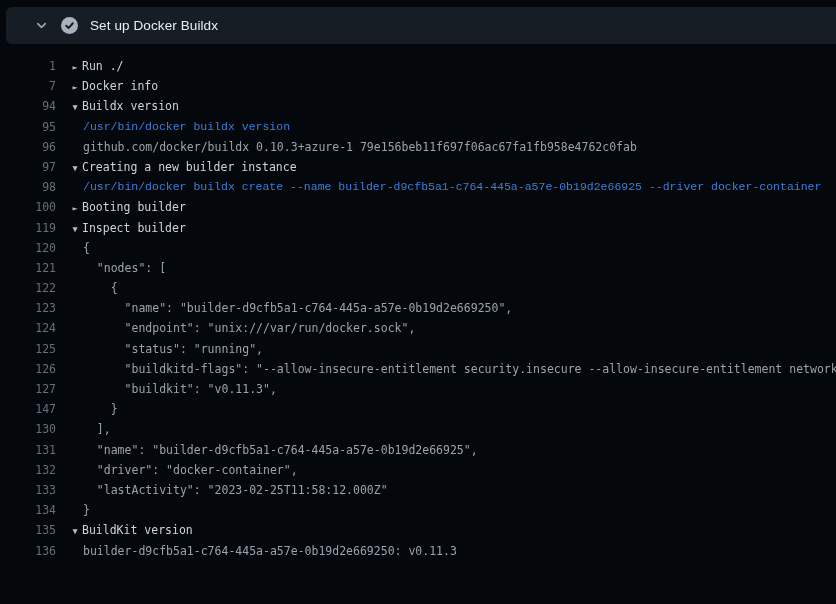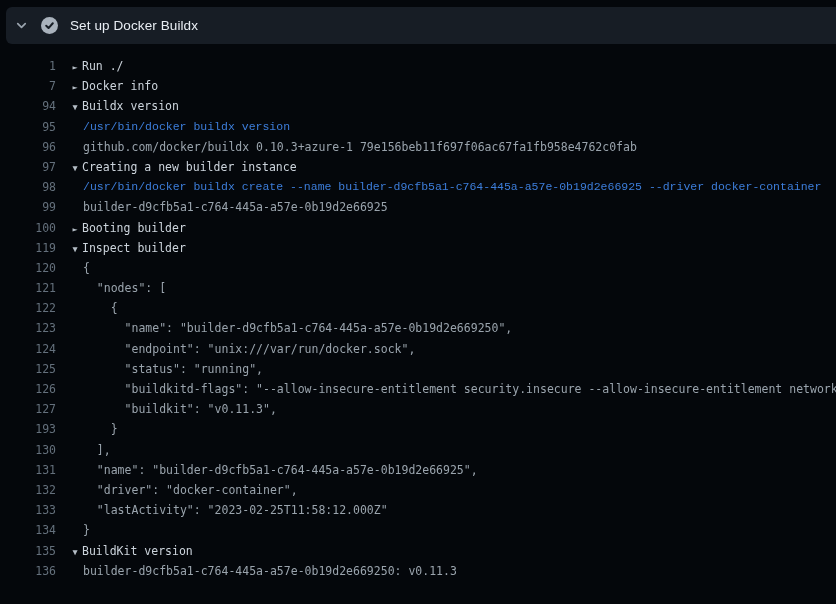--- a/index.html
+++ b/index.html
@@ -22,21 +22,21 @@
     position:relative;
   }
   .step-header{
     position:absolute;
     top:7px;left:6px;right:0;
     height:37px;
     background:var(--header-bg);
     border-radius:6px 0 0 6px;
     display:flex;
     align-items:center;
-    padding-left:8px;
+    padding-left:28px;
     cursor:pointer;
   }
   .step-header .chev{flex:0 0 auto;margin-right:12px;display:flex;align-items:center;}
   .step-header .check{flex:0 0 auto;margin-right:12px;display:flex;align-items:center;}
   .step-title{
     font-family:"Liberation Sans","DejaVu Sans",sans-serif;
     font-size:13.5px;
     font-weight:500;
     color:var(--title-color);
     letter-spacing:.1px;
@@ -96,32 +96,31 @@
 </div>
 
 <div class="log">
     <div class="row group"><span class="num">1</span><span class="content"><span class="tri">►</span><span>Run ./</span></span></div>
     <div class="row group"><span class="num">7</span><span class="content"><span class="tri">►</span><span>Docker info</span></span></div>
     <div class="row group"><span class="num">94</span><span class="content"><span class="tri">▼</span><span>Buildx version</span></span></div>
     <div class="row cmd"><span class="num">95</span><span class="content">/usr/bin/docker buildx version</span></div>
     <div class="row out"><span class="num">96</span><span class="content">github.com/docker/buildx 0.10.3+azure-1 79e156beb11f697f06ac67fa1fb958e4762c0fab</span></div>
     <div class="row group"><span class="num">97</span><span class="content"><span class="tri">▼</span><span>Creating a new builder instance</span></span></div>
     <div class="row cmd"><span class="num">98</span><span class="content">/usr/bin/docker buildx create --name builder-d9cfb5a1-c764-445a-a57e-0b19d2e66925 --driver docker-container</span></div>
-    <div class="row out"><span class="num">99</span><span class="content">builder-d9cfb5a1-c764-445a-a57e-0b19d2e66925</span></div>
     <div class="row group"><span class="num">100</span><span class="content"><span class="tri">►</span><span>Booting builder</span></span></div>
     <div class="row group"><span class="num">119</span><span class="content"><span class="tri">▼</span><span>Inspect builder</span></span></div>
     <div class="row out"><span class="num">120</span><span class="content">{</span></div>
     <div class="row out"><span class="num">121</span><span class="content">  "nodes": [</span></div>
     <div class="row out"><span class="num">122</span><span class="content">    {</span></div>
     <div class="row out"><span class="num">123</span><span class="content">      "name": "builder-d9cfb5a1-c764-445a-a57e-0b19d2e669250",</span></div>
     <div class="row out"><span class="num">124</span><span class="content">      "endpoint": "unix:///var/run/docker.sock",</span></div>
     <div class="row out"><span class="num">125</span><span class="content">      "status": "running",</span></div>
     <div class="row out"><span class="num">126</span><span class="content">      "buildkitd-flags": "--allow-insecure-entitlement security.insecure --allow-insecure-entitlement network</span></div>
     <div class="row out"><span class="num">127</span><span class="content">      "buildkit": "v0.11.3",</span></div>
-    <div class="row out"><span class="num">193</span><span class="content">    }</span></div>
+    <div class="row out"><span class="num">147</span><span class="content">    }</span></div>
     <div class="row out"><span class="num">130</span><span class="content">  ],</span></div>
     <div class="row out"><span class="num">131</span><span class="content">  "name": "builder-d9cfb5a1-c764-445a-a57e-0b19d2e66925",</span></div>
     <div class="row out"><span class="num">132</span><span class="content">  "driver": "docker-container",</span></div>
     <div class="row out"><span class="num">133</span><span class="content">  "lastActivity": "2023-02-25T11:58:12.000Z"</span></div>
     <div class="row out"><span class="num">134</span><span class="content">}</span></div>
     <div class="row group"><span class="num">135</span><span class="content"><span class="tri">▼</span><span>BuildKit version</span></span></div>
     <div class="row out"><span class="num">136</span><span class="content">builder-d9cfb5a1-c764-445a-a57e-0b19d2e669250: v0.11.3</span></div>
   </div>
 
 </body></html>

